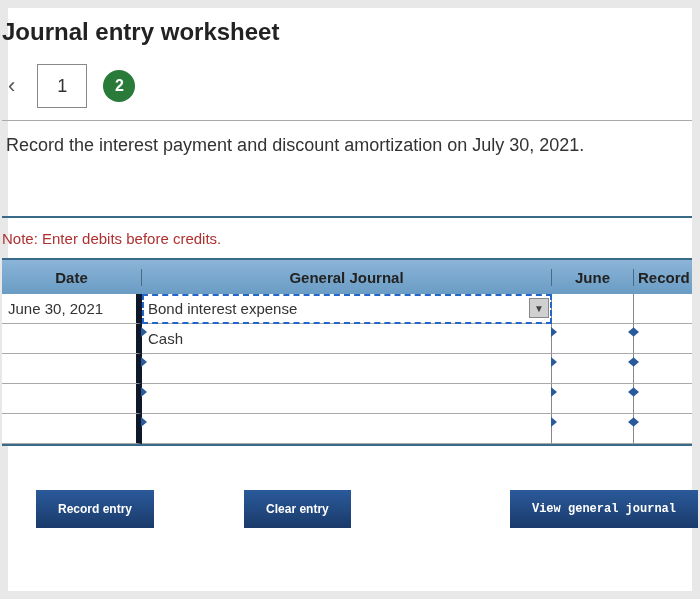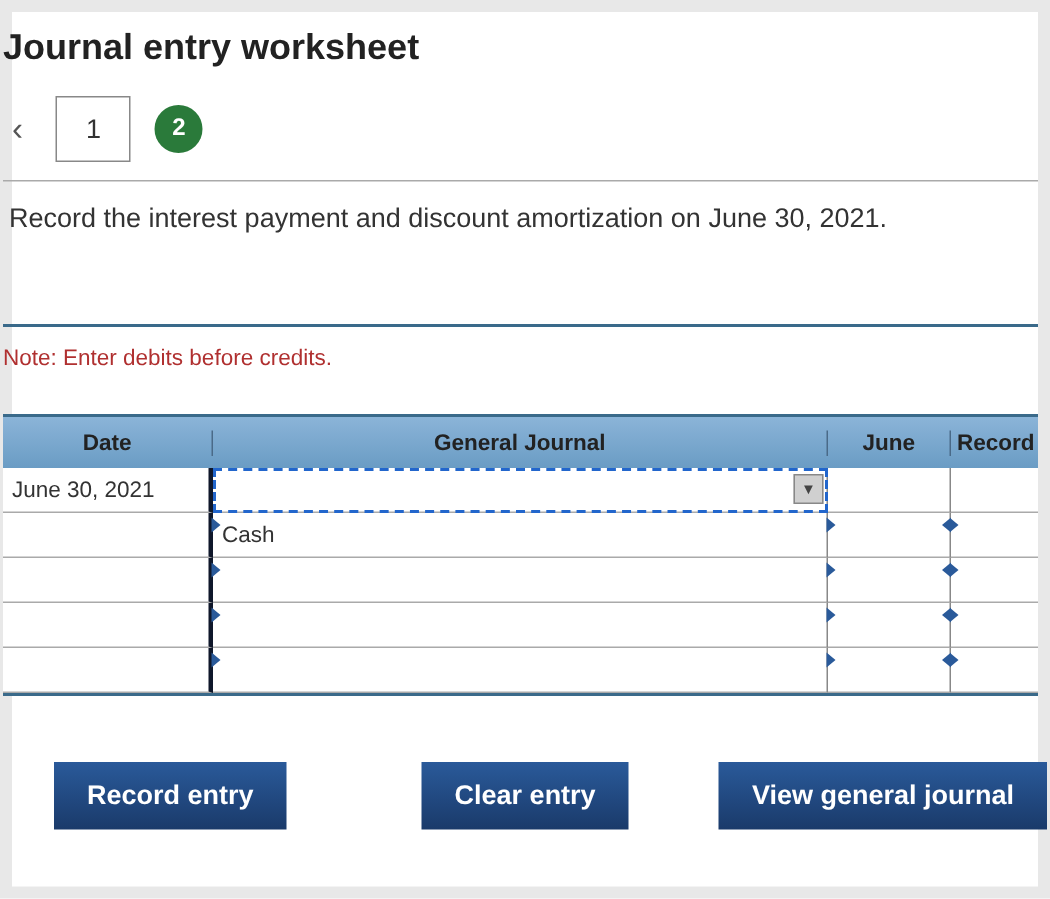--- a/index.html
+++ b/index.html
@@ -75,21 +75,20 @@
       margin-left: -6px;
     }
     .note-text {
       color: #b03030;
       font-size: 15px;
     }
     .grid {
       margin-left: -6px;
       border-top: 2px solid #3a6a8a;
       border-bottom: 2px solid #3a6a8a;
-      margin-top: 18px;
     }
     .grid-header {
       display: flex;
       background: linear-gradient(#8bb4d8, #6a9cc4);
       height: 34px;
       align-items: center;
       font-weight: bold;
       color: #222;
       font-size: 15px;
     }
@@ -98,21 +97,21 @@
     .col-debit { width: 82px; border-right: 1px solid #4a6a88; text-align: center; padding: 0 4px;}
     .col-credit { width: 58px; text-align: center; padding: 0 4px; overflow: hidden; white-space: nowrap;}
     .grid-row {
       display: flex;
       height: 30px;
       align-items: center;
       background: #fff;
       font-size: 15px;
       color: #333;
     }
-    .grid-row .col-date { border-right: 3px solid #0f172a; border-bottom: 1px solid #aaa; height: 100%; display:flex; align-items:center; padding-left:6px;}
+    .grid-row .col-date { border-right: 6px solid #0f172a; border-bottom: 1px solid #aaa; height: 100%; display:flex; align-items:center; padding-left:6px;}
     .grid-row .col-journal { border-right: 1px solid #888; border-bottom: 1px solid #aaa; height: 100%; display:flex; align-items:center; padding-left:6px; position: relative;}
     .grid-row .col-debit { border-right: 1px solid #888; border-bottom: 1px solid #aaa; height: 100%;}
     .grid-row .col-credit { border-bottom: 1px solid #aaa; height: 100%;}
     .cell-selected .col-journal {
       outline: 2px dashed #2266cc;
       outline-offset: -2px;
     }
     .dropdown-arrow {
       position: absolute;
       right: 2px;
@@ -141,30 +140,31 @@
     .btn-row {
       display: flex;
       align-items: center;
       gap: 90px;
       margin-top: 44px;
       margin-left: 28px;
     }
     .btn {
       background: linear-gradient(#2a5a9a, #1a3a6a);
       color: #fff;
-      font-size: 18px;
+      font-size: 12px;
       font-weight: bold;
       padding: 12px 22px;
       border: none;
       cursor: pointer;
       white-space: nowrap;
     }
     .btn-right {
       position: absolute;
       right: -6px;
+      font-family: Liberation Mono, monospace;
     }
     .tick-right::after {
       content: "";
       position: absolute;
       right: -1px;
       top: 3px;
       width: 0; height: 0;
       border-right: 6px solid #2a5a9a;
       border-top: 5px solid transparent;
       border-bottom: 5px solid transparent;
@@ -176,37 +176,38 @@
 
 <div class="container">
   <div class="title">Journal entry worksheet</div>
 
   <div class="tabs-row">
     <span class="chev">‹</span>
     <div class="tab-box">1</div>
     <div class="tab-circle">2</div>
   </div>
 
-  <div class="instruction">Record the interest payment and discount amortization on June 30, 2021.</div>
+  <div class="instruction">Record the interest payment and discount amortization on July 30, 2021.</div>
 
   <div class="note-block">
     <span class="note-text">Note: Enter debits before credits.</span>
   </div>
 
   <div class="grid">
     <div class="grid-header">
       <div class="col-date">Date</div>
       <div class="col-journal">General Journal</div>
       <div class="col-debit">June</div>
       <div class="col-credit">Record</div>
     </div>
 
     <div class="grid-row cell-selected">
       <div class="col-date">June 30, 2021</div>
       <div class="col-journal">
+        <span>Bond interest expense</span>
         <span class="dropdown-arrow">▼</span>
       </div>
       <div class="col-debit"></div>
       <div class="col-credit"></div>
     </div>
 
 
     <div class="grid-row">
       <div class="col-date"></div>
       <div class="col-journal cell-tick">Cash</div>

